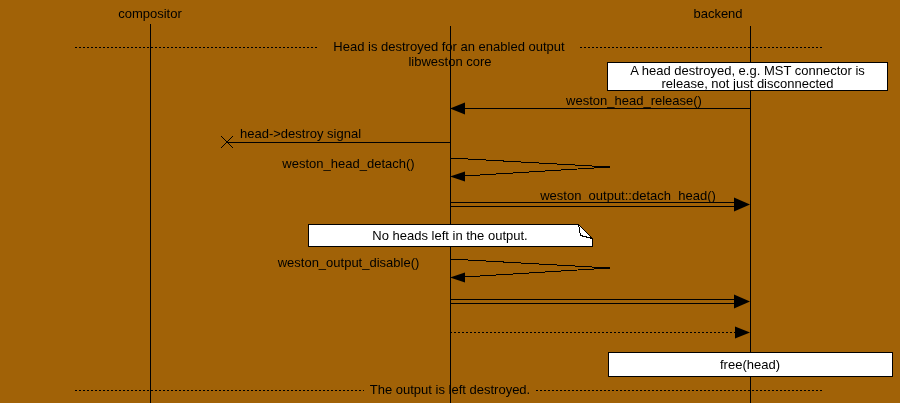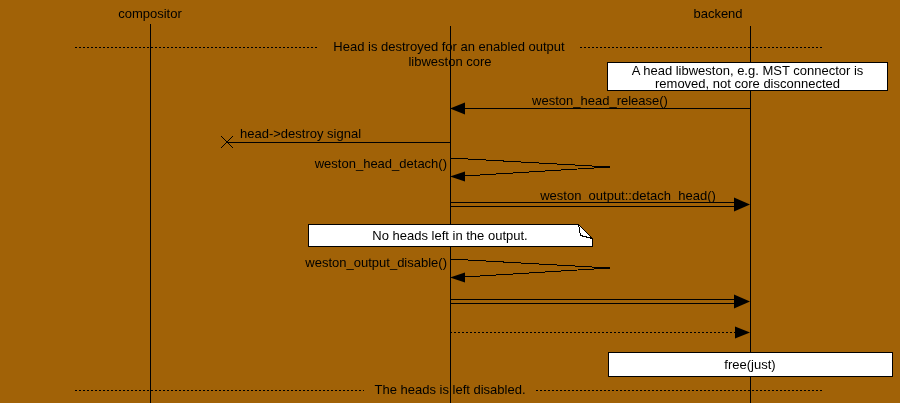--- a/index.html
+++ b/index.html
@@ -12,21 +12,21 @@
   }
   #gfx{position:absolute;left:0;top:0;}
   .lbl{
     position:absolute;
     font-size:13px;
     line-height:13px;
     color:#000;
     white-space:nowrap;
     text-align:center;
   }
-  .lbl.right{text-align:right;}
+  .lbl.right{}
   svg line, svg path, svg rect{shape-rendering:crispEdges;}
 </style>
 </head>
 <body>
 
 <div id="canvas">
 
   <svg id="gfx" width="900" height="403" viewBox="0 0 900 403">
 
     <line x1="150.5" y1="24" x2="150.5" y2="403" stroke="#000" stroke-width="1"></line>
@@ -71,26 +71,26 @@
 
     <line x1="75" y1="390.5" x2="364" y2="390.5" stroke="#000" stroke-width="1" stroke-dasharray="2,2"></line>
     <line x1="536" y1="390.5" x2="823" y2="390.5" stroke="#000" stroke-width="1" stroke-dasharray="2,2"></line>
   </svg>
 
   <div class="lbl" style="left:50px;top:7px;width:200px;">compositor</div>
   <div class="lbl" style="left:350px;top:7px;width:200px;margin-top:48px;">libweston core</div>
   <div class="lbl" style="left:618px;top:7px;width:200px;">backend</div>
 
   <div class="lbl" style="left:299px;top:40px;width:300px;">Head is destroyed for an enabled output</div>
-  <div class="lbl" style="left:300px;top:383px;width:300px;">The heads is left disabled.</div>
+  <div class="lbl" style="left:300px;top:383px;width:300px;">The output is left destroyed.</div>
 
-  <div class="lbl" style="left:607px;top:64px;width:281px;">A head libweston, e.g. MST connector is</div>
-  <div class="lbl" style="left:607px;top:77px;width:281px;">removed, not core disconnected</div>
+  <div class="lbl" style="left:607px;top:64px;width:281px;">A head destroyed, e.g. MST connector is</div>
+  <div class="lbl" style="left:607px;top:77px;width:281px;">release, not just disconnected</div>
 
-  <div class="lbl" style="left:450px;top:94px;width:300px;">weston_head_release()</div>
+  <div class="lbl" style="left:450px;top:94px;width:300px;padding-left:34px;">weston_head_release()</div>
   <div class="lbl" style="left:228px;top:127px;width:145px;">head-&gt;destroy signal</div>
   <div class="lbl right" style="left:250px;top:157px;width:197px;">weston_head_detach()</div>
   <div class="lbl" style="left:450px;top:189px;width:300px;margin-left:28px;">weston_output::detach_head()</div>
   <div class="lbl right" style="left:250px;top:256px;width:197px;">weston_output_disable()</div>
   <div class="lbl" style="left:308px;top:229px;width:284px;">No heads left in the output.</div>
-  <div class="lbl" style="left:608px;top:358px;width:284px;">free(just)</div>
+  <div class="lbl" style="left:608px;top:358px;width:284px;">free(head)</div>
 
 </div>
 
 </body></html>

